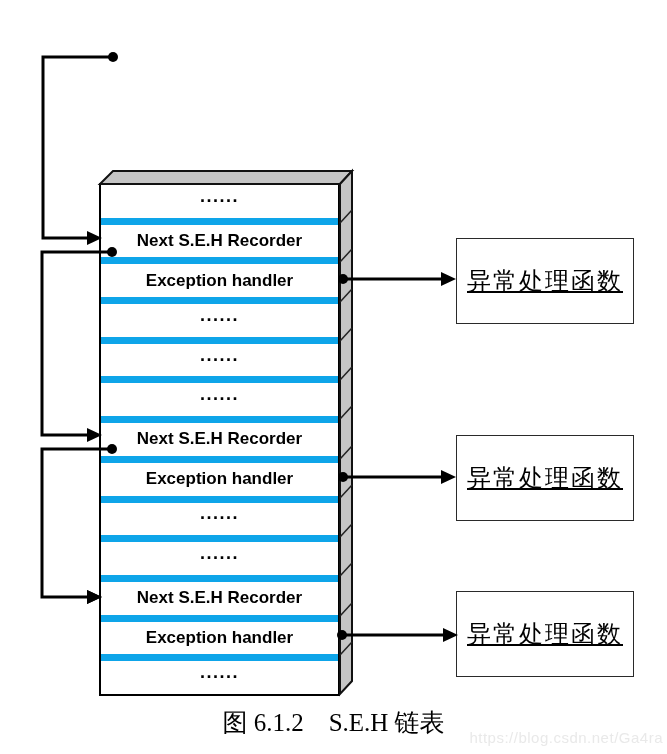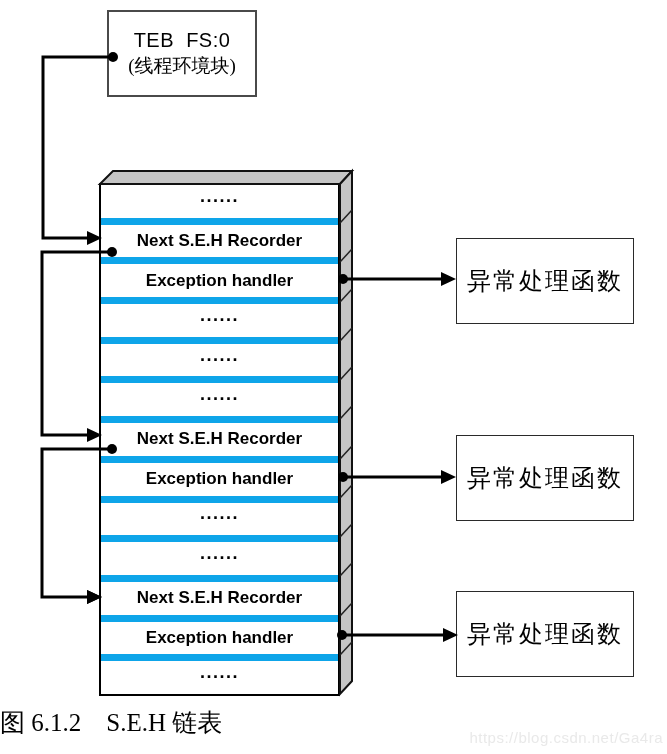--- a/index.html
+++ b/index.html
@@ -31,45 +31,41 @@
   .row + .row{border-top:7px solid #0ea5e9;}
   .row.dots{font-size:18px;letter-spacing:1.5px;}
   .row.dots span{transform:translateY(-5px);display:inline-block;}
 
   
   .handler-box{
     position:absolute;left:456px;width:178px;height:86px;
     border:1px solid #2a2a2a;background:#ffffff;box-sizing:border-box;
     display:flex;align-items:center;justify-content:center;
     font-family:"Liberation Serif","DejaVu Serif",serif;
-    font-size:24px;letter-spacing:2px;color:#000;
+    font-size:24px;letter-spacing:2px;color:#000;text-decoration:underline;
   }
   .handler-box.b1{top:238px;}
   .handler-box.b2{top:435px;}
   .handler-box.b3{top:591px;}
 
   .caption{
-    position:absolute;left:0;top:706px;width:667px;
+    position:absolute;left:0;top:706px;width:667px;text-align:center;
     font-family:"Liberation Serif","DejaVu Serif",serif;
     font-size:25px;color:#000;white-space:pre;
   }
   .watermark{
     position:absolute;right:4px;top:729px;
     font-size:15px;color:#e9e9e9;letter-spacing:0.5px;
   }
 </style>
 </head>
 <body>
 
 <div class="page">
 
-  <div class="teb-box">
-    <div class="teb-line1">TEB  FS:0</div>
-    <div class="teb-line2">(线程环境块)</div>
-  </div>
 
   <div class="stack">
     <div class="row dots">
         <span>......</span>
       </div>
     <div class="row">Next S.E.H Recorder</div>
     <div class="row">Exception handler</div>
     <div class="row dots">
         <span>......</span>
       </div>

